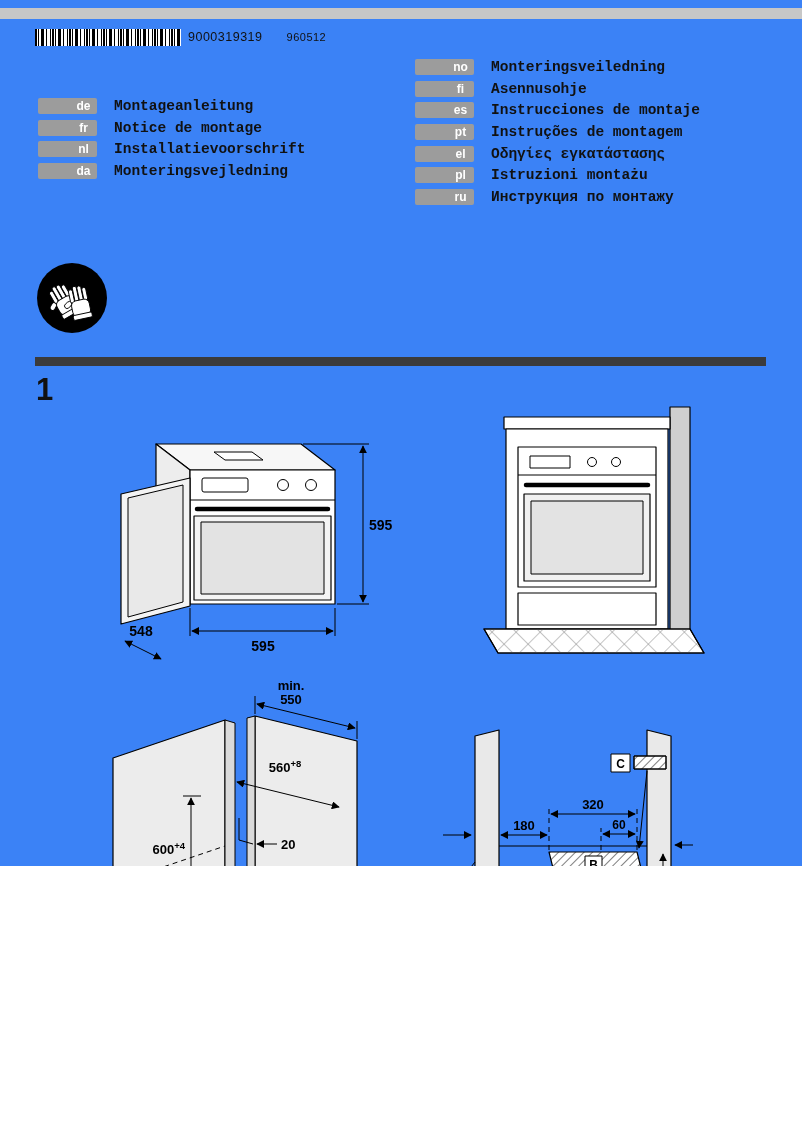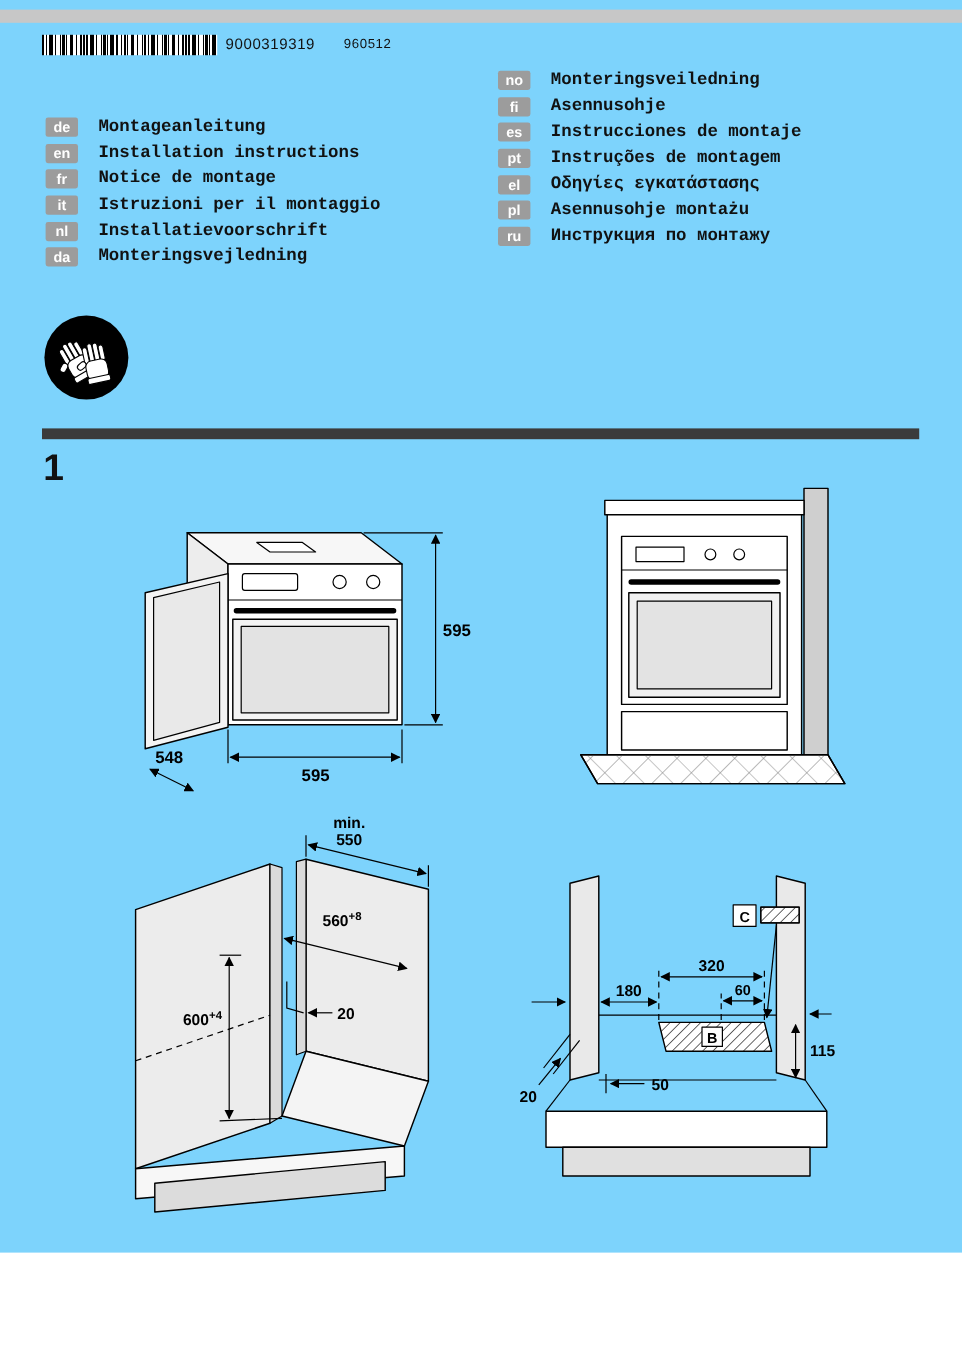--- a/index.html
+++ b/index.html
@@ -1,26 +1,26 @@
 <!DOCTYPE html>
 <html><head>
 <meta charset="utf-8">
 <style>
   html,body{margin:0;padding:0;background:#fff;}
   body{font-family:"Liberation Sans",sans-serif;color:#111;}
-  .page{position:relative;width:802px;height:1044px;background:#7dd3fc;overflow:hidden;}
+  .page{position:relative;width:802px;height:866px;background:#3b82f6;overflow:hidden;}
   .edge-bar{position:absolute;left:0;width:802px;height:11px;background:#c7c7c7;}
   .sep-bar{position:absolute;left:35px;top:357px;width:731px;height:9px;background:#3b3b3b;}
   .barcode-row{position:absolute;left:35px;top:28px;display:flex;align-items:center;height:18px;}
   .barcode{width:146px;height:17px;background:repeating-linear-gradient(90deg,#000 0 2px,#fff 2px 3px,#000 3px 4px,#fff 4px 6px,#000 6px 9px,#fff 9px 11px,#000 11px 12px,#fff 12px 15px,#000 15px 16px,#fff 16px 17px);}
   .bc-num{font-size:12.5px;margin-left:7px;letter-spacing:.5px;}
   .bc-date{font-size:11px;margin-left:24px;letter-spacing:.5px;}
   .lang-col{position:absolute;}
   .lang-row{display:flex;align-items:center;height:21.7px;}
-  .lang-badge{display:flex;align-items:center;justify-content:center;width:27px;height:16px;border-radius:2px;background:#9c9c9c;color:#fff;font-size:12px;font-weight:bold;flex:0 0 27px;}
+  .lang-badge{display:flex;align-items:center;justify-content:center;width:27px;height:16px;border-radius:2px;background:#9c9c9c;color:#fff;font-size:12px;font-weight:bold;flex:0 0 27px;padding-left:32px;}
   .lang-title{margin-left:17px;font-size:14.5px;font-weight:bold;white-space:nowrap;font-family:Liberation Mono, monospace;}
   .section-num{position:absolute;left:36px;top:372px;font-size:31px;font-weight:bold;}
   .page-num{position:absolute;left:0;top:1094px;width:100%;text-align:center;font-size:13px;}
   svg.diag{position:absolute;overflow:visible;}
   svg text{font-family:"Liberation Sans",sans-serif;font-weight:bold;fill:#000;stroke:none;}
   .s{stroke:#000;stroke-width:1.2;stroke-linejoin:round;}
   .s2{stroke:#000;stroke-width:1;stroke-linejoin:round;}
   .dim{stroke:#000;stroke-width:1;fill:none;}
   .dsh{stroke:#000;stroke-width:1;stroke-dasharray:5 4;fill:none;}
   .thick{stroke:#000;stroke-width:4.5;stroke-linecap:round;}
@@ -37,32 +37,24 @@
     <span class="bc-num">9000319319</span>
     <span class="bc-date">960512</span>
   </div>
 
   <div class="lang-col" style="left:38px;top:95px">
     <div class="lang-row">
         <span class="lang-badge">de</span>
         <span class="lang-title">Montageanleitung</span>
       </div>
     <div class="lang-row">
-        <span class="lang-badge">en</span>
-        <span class="lang-title">Installation instructions</span>
-      </div>
-    <div class="lang-row">
         <span class="lang-badge">fr</span>
         <span class="lang-title">Notice de montage</span>
       </div>
     <div class="lang-row">
-        <span class="lang-badge">it</span>
-        <span class="lang-title">Istruzioni per il montaggio</span>
-      </div>
-    <div class="lang-row">
         <span class="lang-badge">nl</span>
         <span class="lang-title">Installatievoorschrift</span>
       </div>
     <div class="lang-row">
         <span class="lang-badge">da</span>
         <span class="lang-title">Monteringsvejledning</span>
       </div>
   </div>
 
   <div class="lang-col" style="left:415px;top:56px">
@@ -81,21 +73,21 @@
     <div class="lang-row">
         <span class="lang-badge">pt</span>
         <span class="lang-title">Instruções de montagem</span>
       </div>
     <div class="lang-row">
         <span class="lang-badge">el</span>
         <span class="lang-title">Οδηγίες εγκατάστασης</span>
       </div>
     <div class="lang-row">
         <span class="lang-badge">pl</span>
-        <span class="lang-title">Asennusohje montażu</span>
+        <span class="lang-title">Istruzioni montażu</span>
       </div>
     <div class="lang-row">
         <span class="lang-badge">ru</span>
         <span class="lang-title">Инструкция по монтажу</span>
       </div>
   </div>
 
   <svg class="diag" style="left:34px;top:260px" width="76" height="76" viewBox="0 0 76 76">
     <circle cx="38" cy="38" r="35" fill="#000"></circle>
     <g stroke="#000" stroke-width="0.9" fill="#fff">

